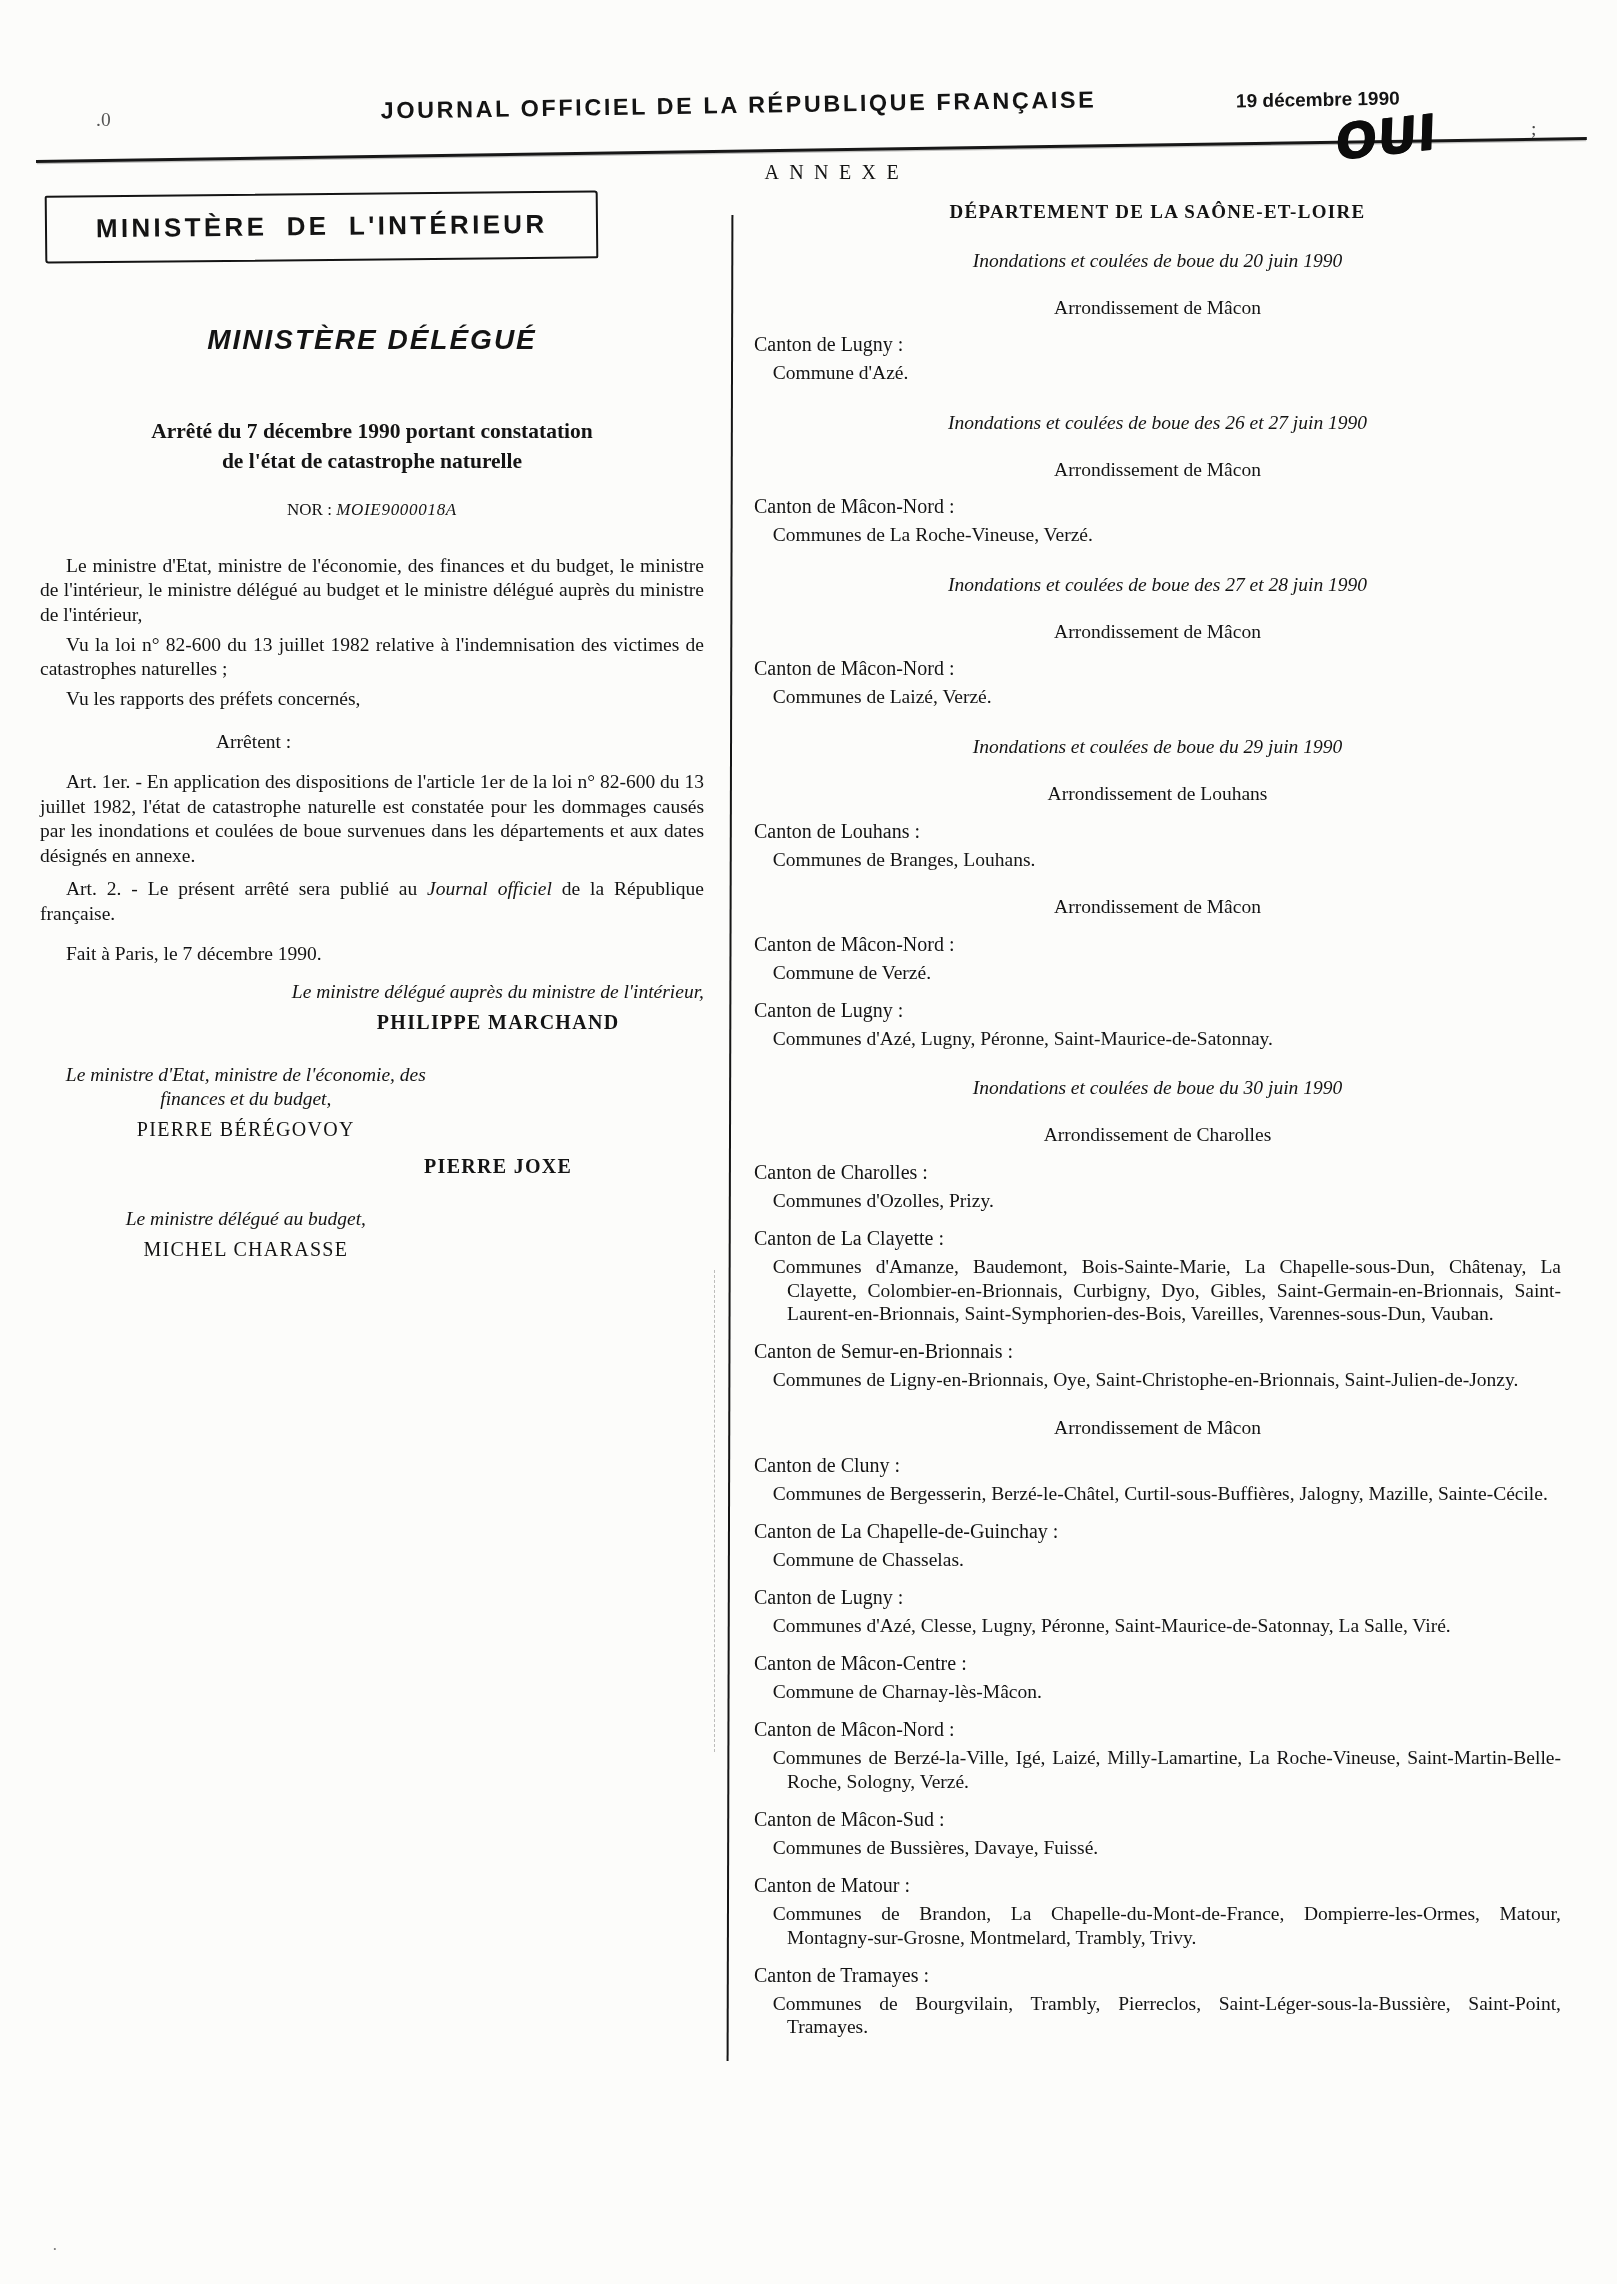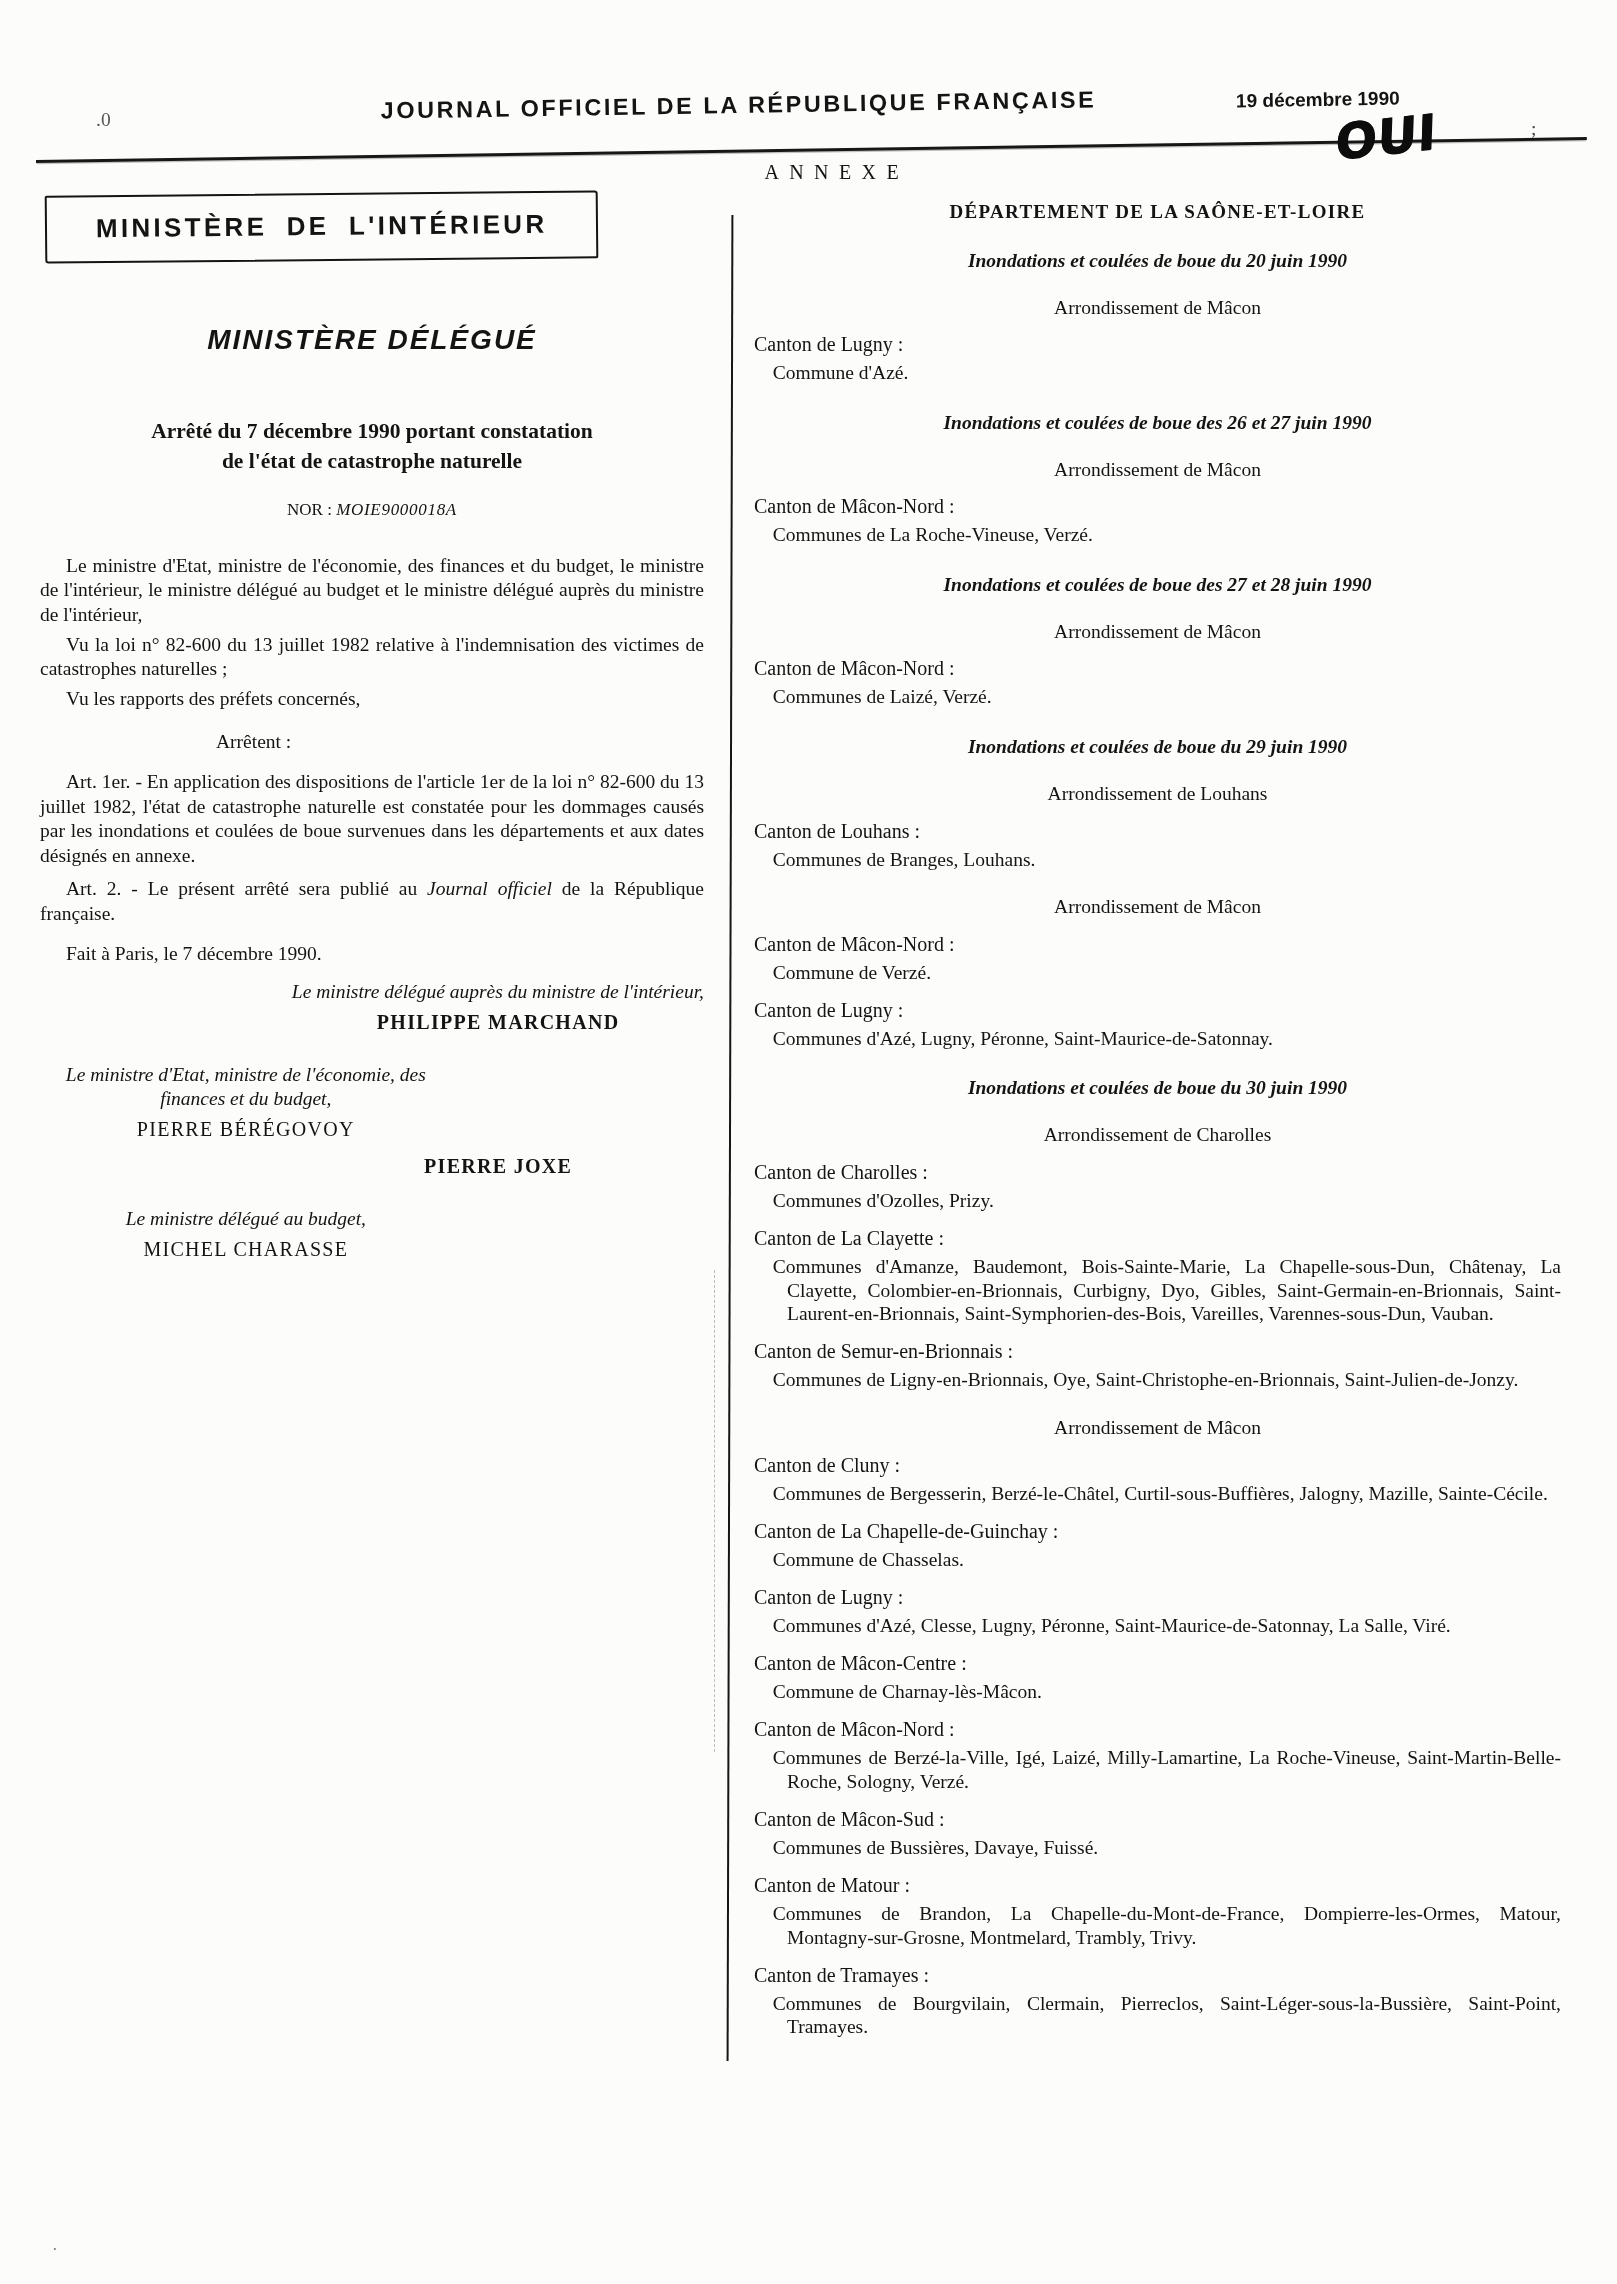--- a/index.html
+++ b/index.html
@@ -61,21 +61,21 @@
   .sig-role{font-style:italic;line-height:1.25;}
   .sig-name{margin-top:6.5px;letter-spacing:1.3px;text-align:center;font-size:20px;}
   .sig-right{margin-top:14.3px;}
   .sig-right .sig-role{text-align:right;}
   .sig-right .sig-name{width:62%;margin-left:38%;font-weight:bold;}
   .sig-left{margin-top:29px;width:62%;}
   .sig-left .sig-role{text-align:center;}
   
   .annexe-heading{text-align:left;font-size:20px;letter-spacing:10.4px;padding-left:10.4px;}
   .department-heading{text-align:center;font-size:19px;font-weight:600;letter-spacing:1.3px;margin-top:17px;}
-  .event-title{text-align:center;font-style:italic;font-weight:700;font-size:19.5px;margin-top:27px;}
+  .event-title{text-align:center;font-style:italic;font-weight:400;font-size:19.5px;margin-top:27px;}
   .arrondissement{text-align:center;font-size:19.5px;margin-top:25px;}
   .canton{font-size:20px;margin-top:14.3px;}
   .communes{font-size:19.5px;line-height:1.22;text-align:justify;margin-top:5px;padding-left:33px;text-indent:-14.3px;}
   [data-interactable]{cursor:default;}
 </style>
 </head>
 <body>
 
 <div class="page" data-interactable="false">
 
@@ -175,18 +175,18 @@
         <div class="communes" data-interactable="false">Communes d'Azé, Clesse, Lugny, Péronne, Saint-Maurice-de-Satonnay, La Salle, Viré.</div>
         <div class="canton" data-interactable="false">Canton de Mâcon-Centre :</div>
         <div class="communes" data-interactable="false">Commune de Charnay-lès-Mâcon.</div>
         <div class="canton" data-interactable="false">Canton de Mâcon-Nord :</div>
         <div class="communes" data-interactable="false">Communes de Berzé-la-Ville, Igé, Laizé, Milly-Lamartine, La Roche-Vineuse, Saint-Martin-Belle-Roche, Sologny, Verzé.</div>
         <div class="canton" data-interactable="false">Canton de Mâcon-Sud :</div>
         <div class="communes" data-interactable="false">Communes de Bussières, Davaye, Fuissé.</div>
         <div class="canton" data-interactable="false">Canton de Matour :</div>
         <div class="communes" data-interactable="false">Communes de Brandon, La Chapelle-du-Mont-de-France, Dompierre-les-Ormes, Matour, Montagny-sur-Grosne, Montmelard, Trambly, Trivy.</div>
         <div class="canton" data-interactable="false">Canton de Tramayes :</div>
-        <div class="communes" data-interactable="false">Communes de Bourgvilain, Clermain, Pierreclos, Saint-Léger-sous-la-Bussière, Saint-Point, Tramayes.</div>
+        <div class="communes" data-interactable="false">Communes de Bourgvilain, Trambly, Pierreclos, Saint-Léger-sous-la-Bussière, Saint-Point, Tramayes.</div>
       </div>
   </div>
 
 </div>
 
 
 </body></html>

